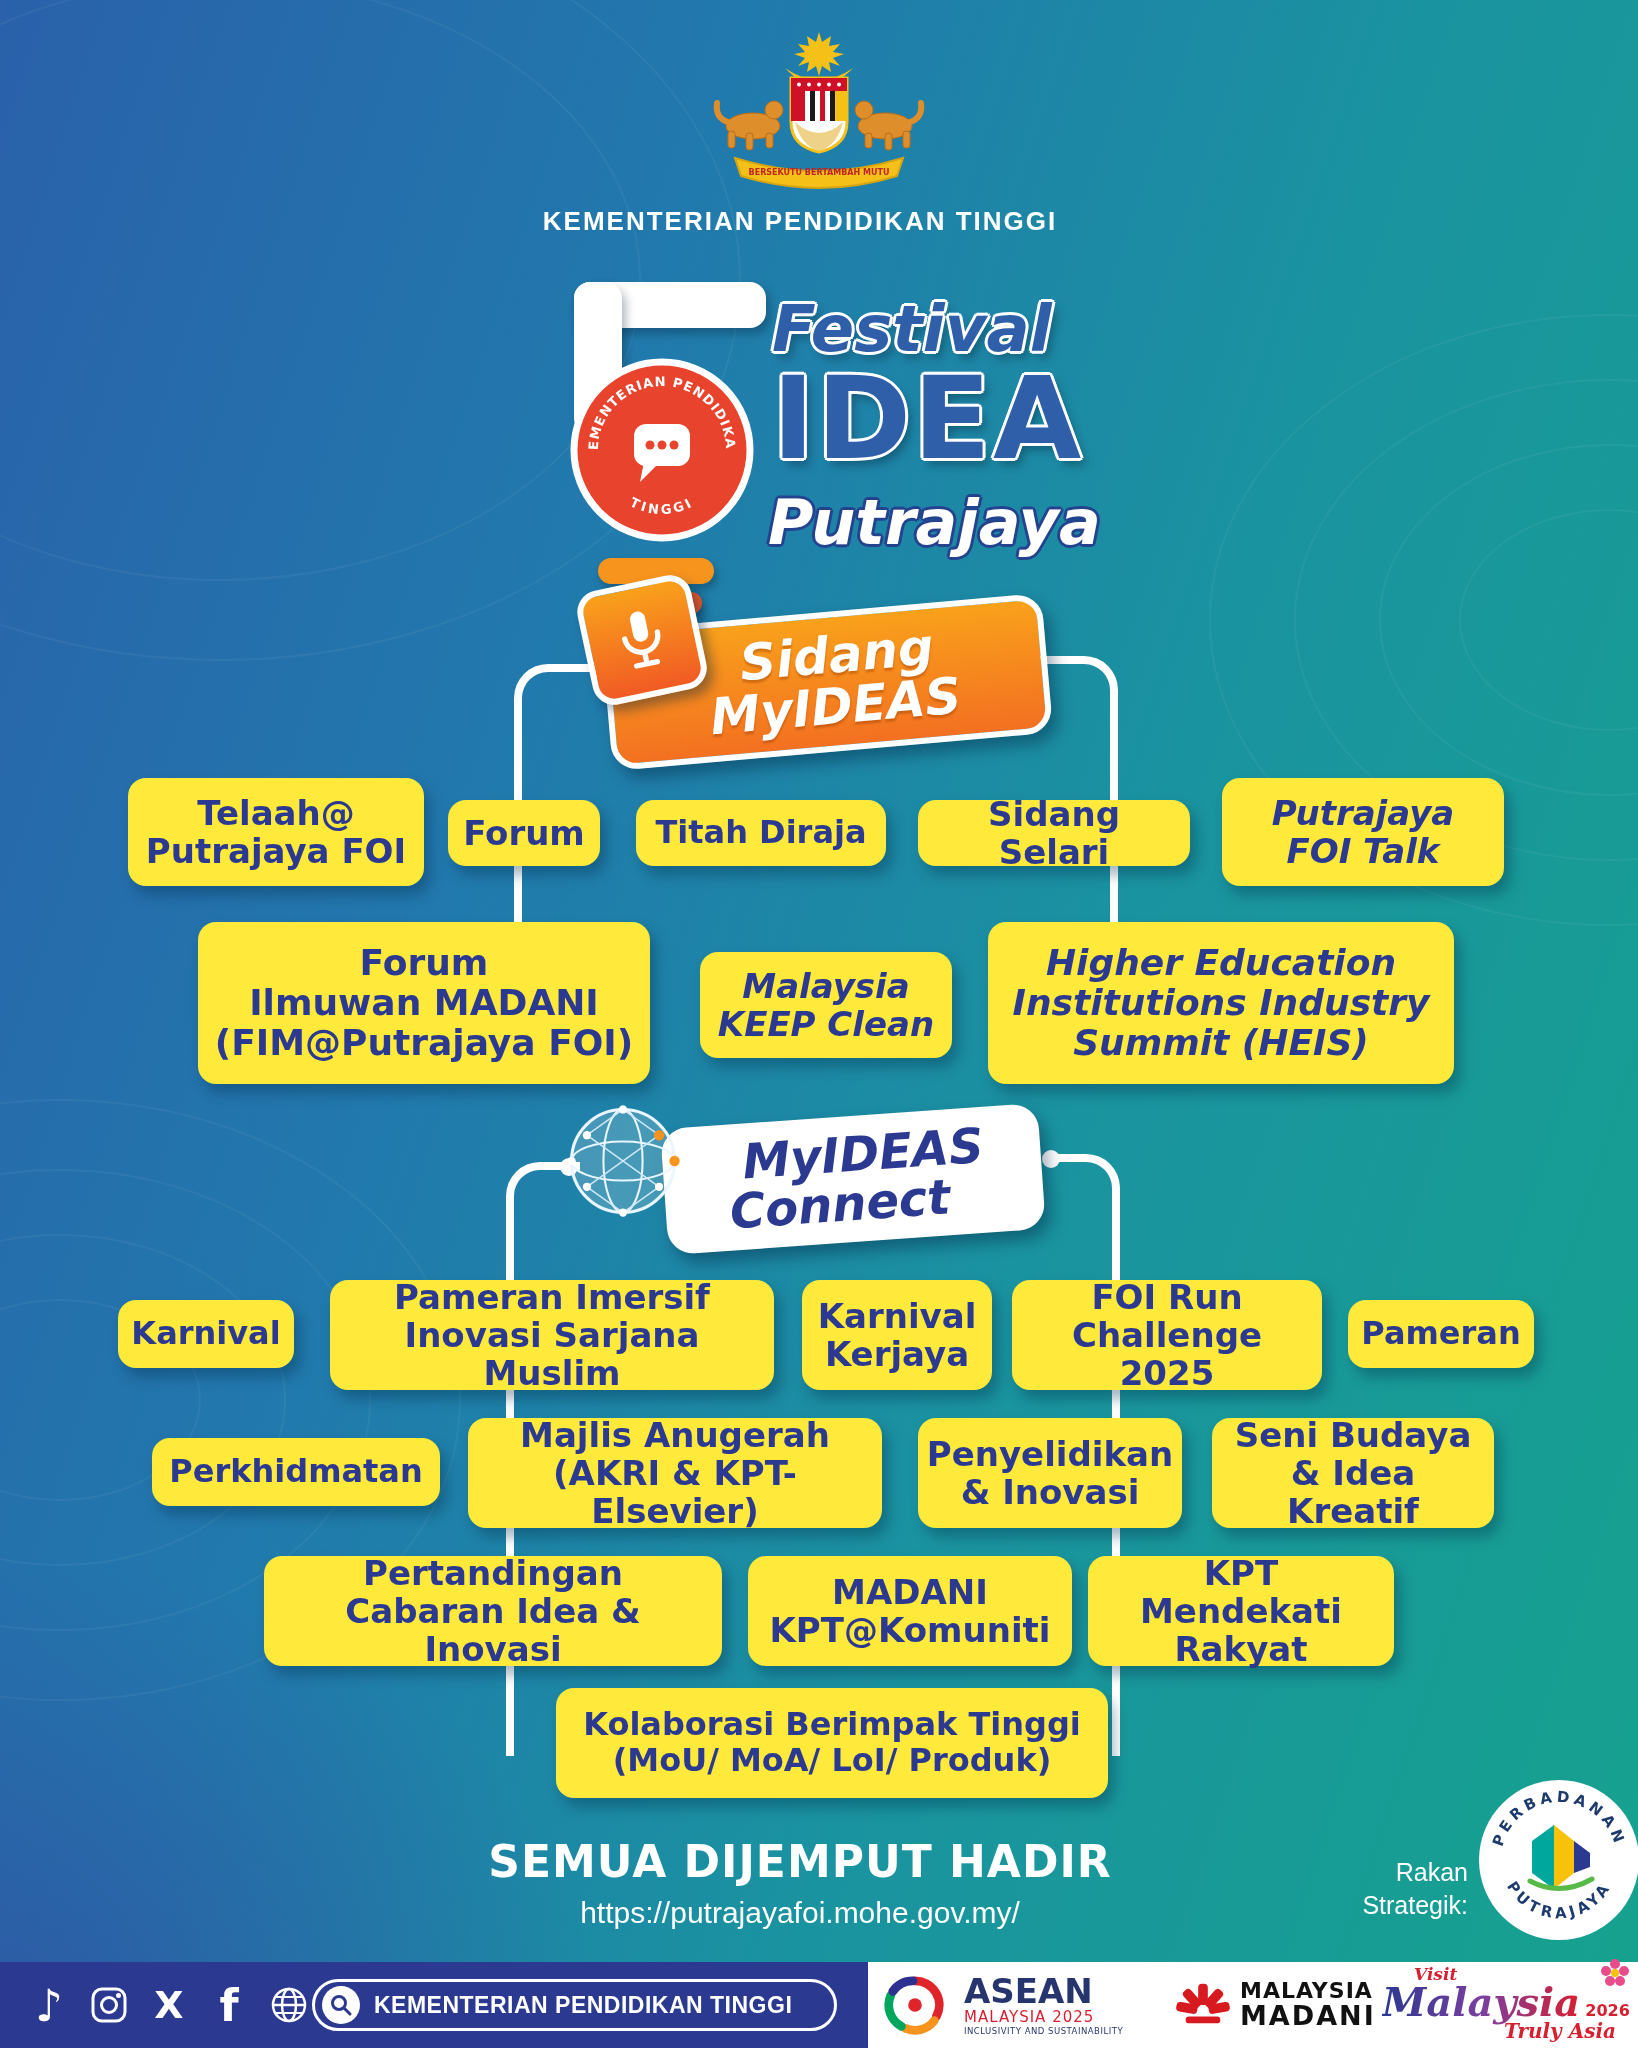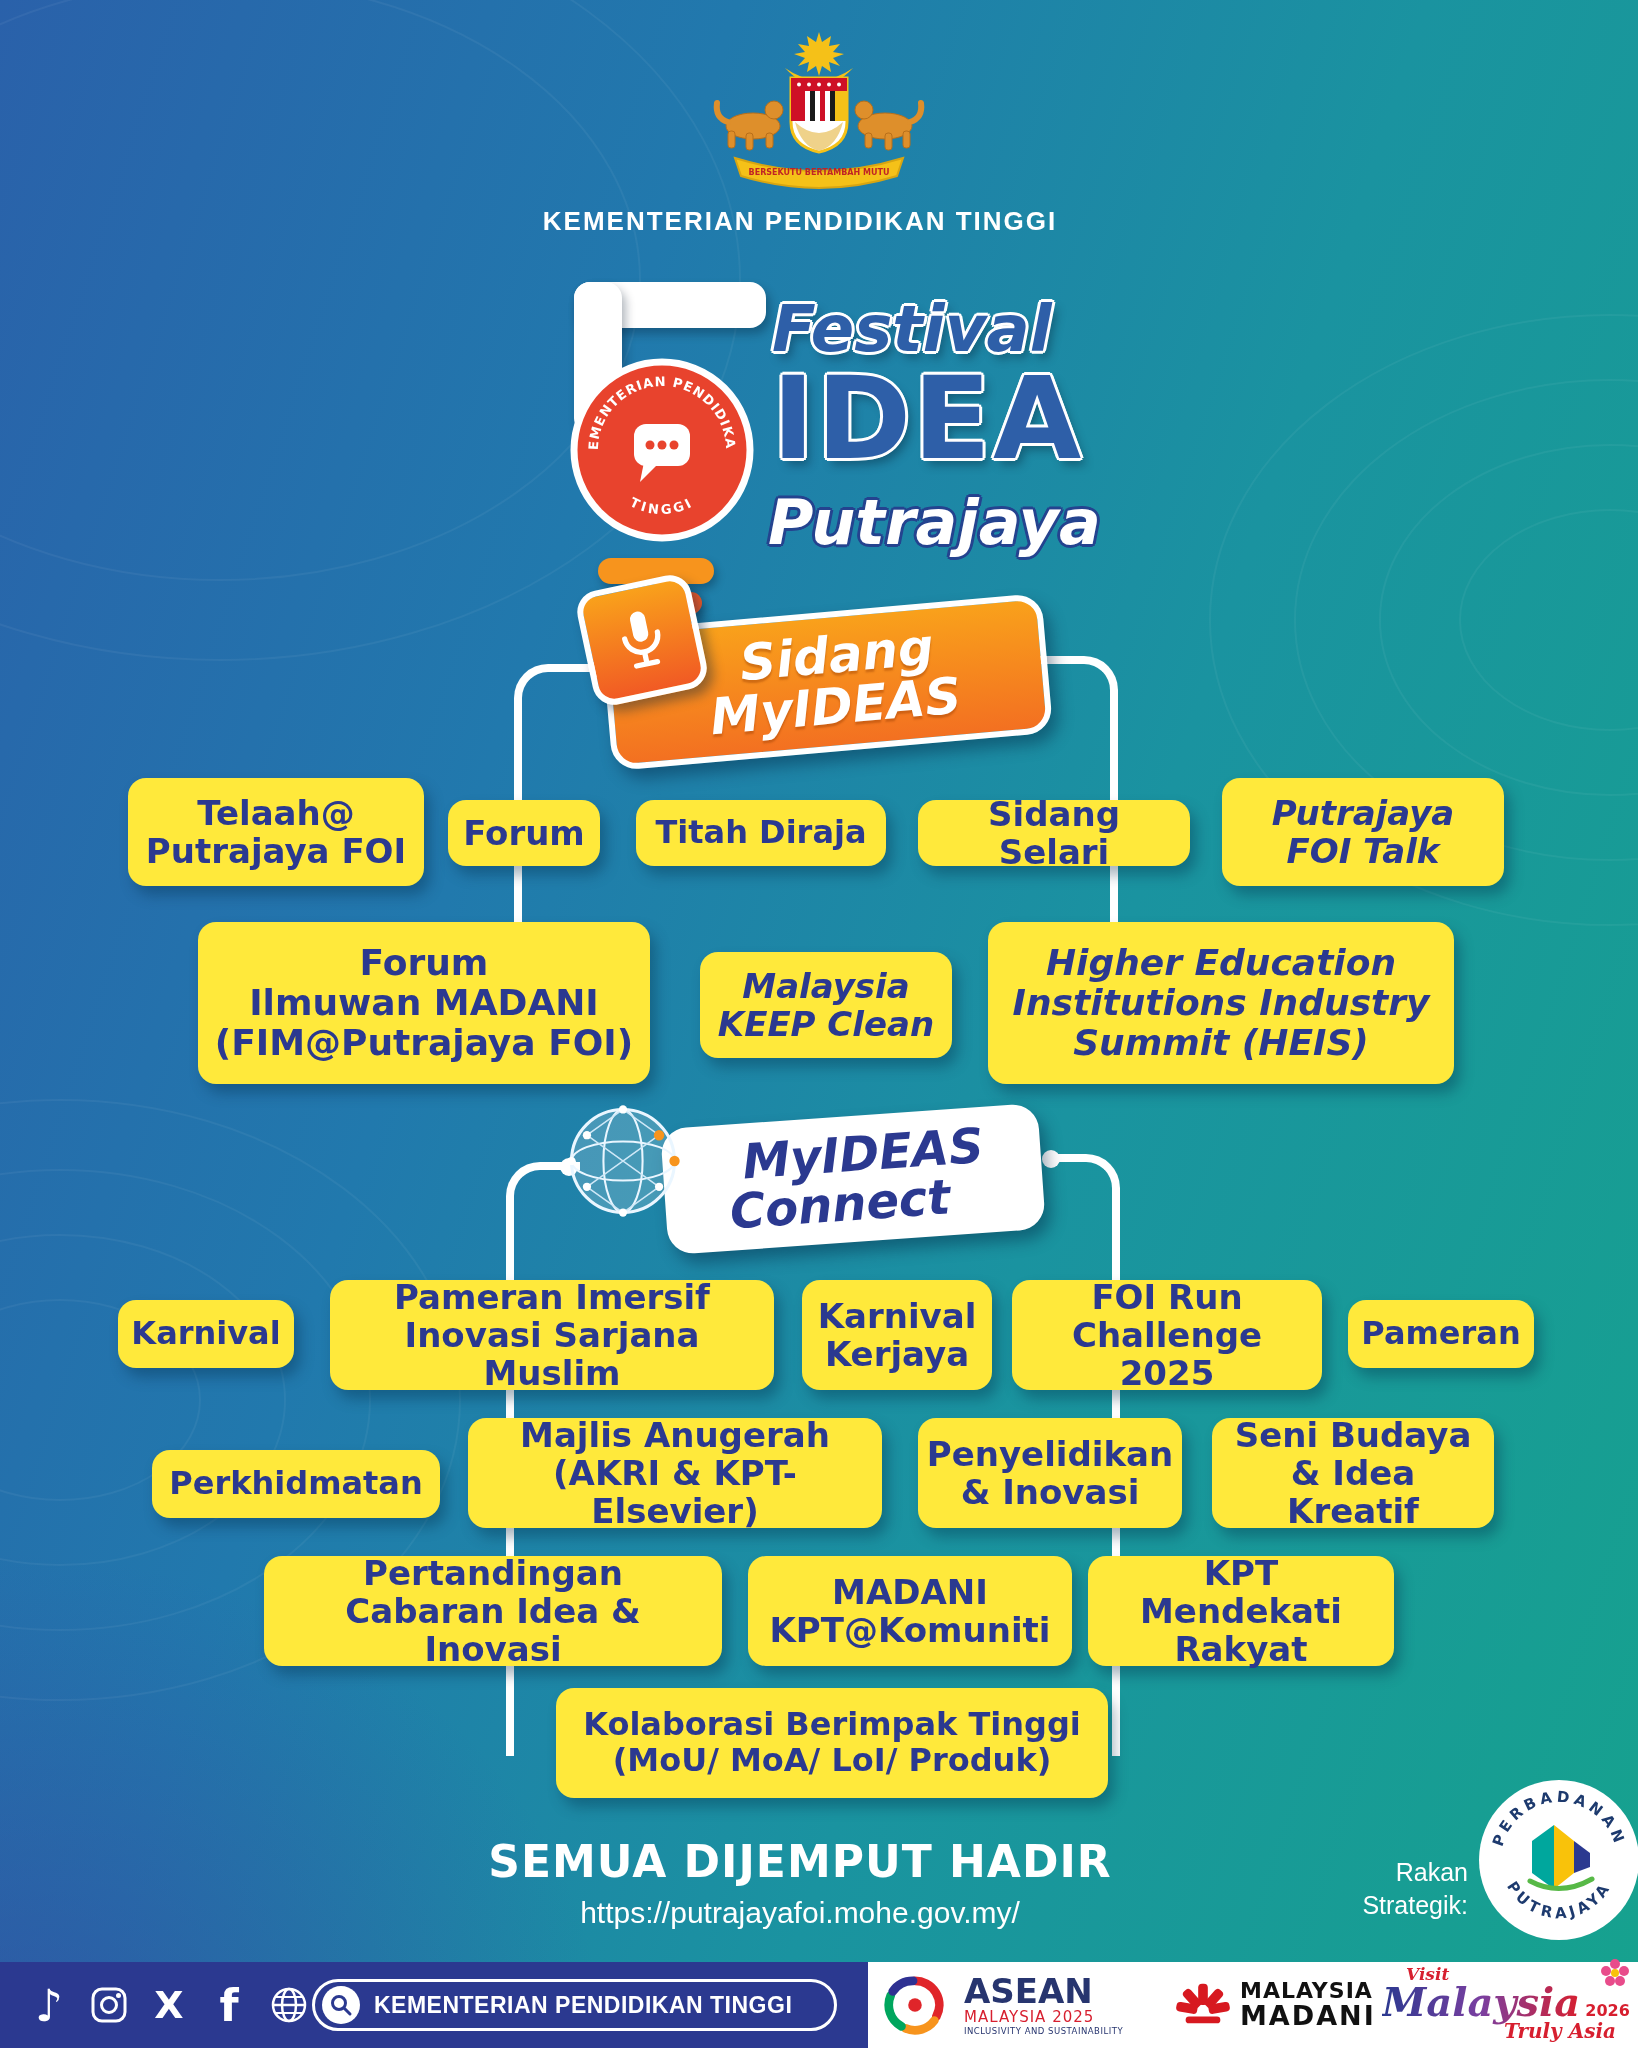--- a/index.html
+++ b/index.html
@@ -253,21 +253,21 @@
 Kerjaya</span>
     </div>
   <div class="ybox" style="left:1012px;top:1280px;width:310px;height:110px;font-size:34px;">
       <span class="bt">FOI Run
 Challenge 2025</span>
     </div>
   <div class="ybox" style="left:1348px;top:1300px;width:186px;height:68px;font-size:32px;">
       <span class="bt">Pameran</span>
     </div>
 
-  <div class="ybox" style="left:152px;top:1438px;width:288px;height:68px;font-size:32px;margin-top:12px;">
+  <div class="ybox" style="left:152px;top:1438px;width:288px;height:68px;font-size:32px;">
       <span class="bt">Perkhidmatan</span>
     </div>
   <div class="ybox" style="left:468px;top:1418px;width:414px;height:110px;font-size:34px;">
       <span class="bt">Majlis Anugerah
 (AKRI &amp; KPT-Elsevier)</span>
     </div>
   <div class="ybox" style="left:918px;top:1418px;width:264px;height:110px;font-size:34px;">
       <span class="bt">Penyelidikan
 &amp; Inovasi</span>
     </div>
@@ -384,21 +384,21 @@
         <rect x="10" y="40" width="36" height="7" rx="3.5"></rect>
       </g>
     </svg>
     <div>
       <div class="madani-l1">MALAYSIA</div>
       <div class="madani-l2">MADANI</div>
     </div>
   </div>
 
   <div class="visit-box">
-    <div class="visit-sm" style="margin-left:24px;margin-top:4px;">Visit</div>
+    <div class="visit-sm" style="margin-left:32px;margin-top:4px;">Visit</div>
     <div>
       <span class="visit-big">Malaysia</span>
       <span class="visit-year">2026</span>
     </div>
     <div class="visit-tag">Truly Asia</div>
     <svg class="abs" style="right:0;top:-4px;" width="30" height="30" viewBox="0 0 30 30">
       <g fill="#E84C8B">
         <circle cx="15" cy="6" r="5"></circle>
           <circle cx="24" cy="13" r="5"></circle>
           <circle cx="20" cy="23" r="5"></circle>

